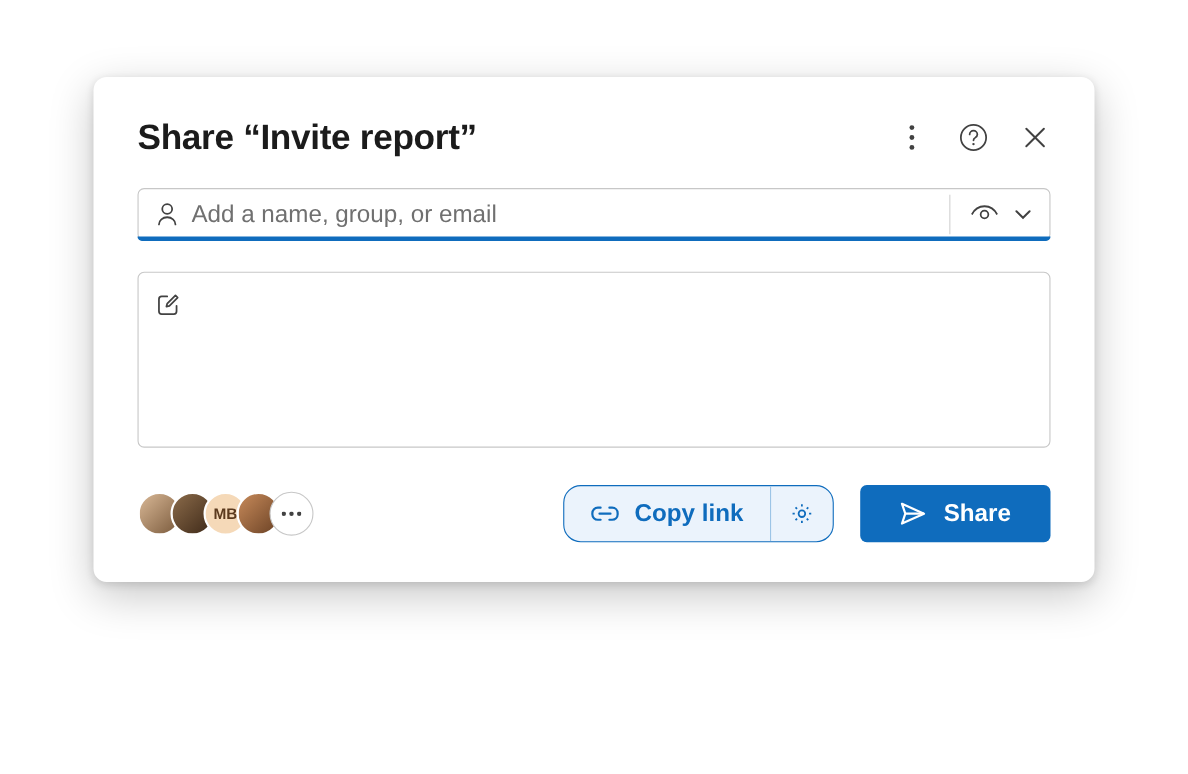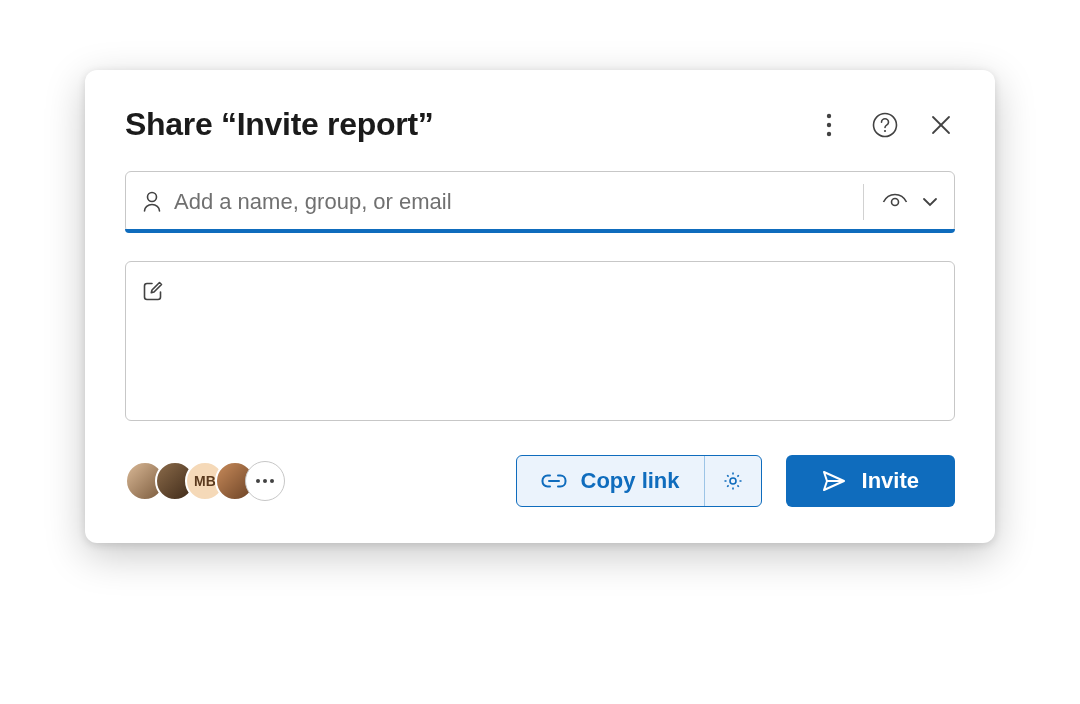--- a/index.html
+++ b/index.html
@@ -49,21 +49,21 @@
       height: 28px;
       cursor: pointer;
       color: #424242;
     }
     .field-row {
       position: relative;
       display: flex;
       align-items: center;
       border: 1px solid #c7c7c7;
       border-radius: 6px;
-      height: 62px;
+      height: 48px;
       padding: 0 16px;
       margin-bottom: 2px;
     }
     .field-row::after {
       content: "";
       position: absolute;
       left: -1px;
       right: -1px;
       bottom: -1px;
       height: 4px;
@@ -156,21 +156,21 @@
       letter-spacing: 1px;
     }
     .footer-actions {
       display: flex;
       align-items: center;
       gap: 24px;
     }
     .copy-group {
       display: flex;
       border: 1px solid #0f6cbd;
-      border-radius: 6px;
+      border-radius: 16px;
       background: #ebf3fc;
       overflow: hidden;
       height: 52px;
     }
     .copy-link {
       display: flex;
       align-items: center;
       gap: 14px;
       padding: 0 24px;
       font-size: 22px;
@@ -288,18 +288,18 @@
             <path d="M10 1.5v2M10 16.5v2M18.5 10h-2M3.5 10h-2M15.8 4.2l-1.4 1.4M5.6 14.4l-1.4 1.4M15.8 15.8l-1.4-1.4M5.6 5.6L4.2 4.2"></path>
           </svg>
         </div>
       </div>
 
       <div class="invite-btn">
         <svg width="24" height="22" viewBox="0 0 24 22" fill="none" stroke="#fff" stroke-width="2" stroke-linejoin="round">
           <path d="M2 2l20 9L2 20l3-9z"></path>
           <line x1="5" y1="11" x2="22" y2="11"></line>
         </svg>
-        <span>Invite</span>
+        <span>Share</span>
       </div>
     </div>
   </div>
 
 </div>
 
 </body></html>

